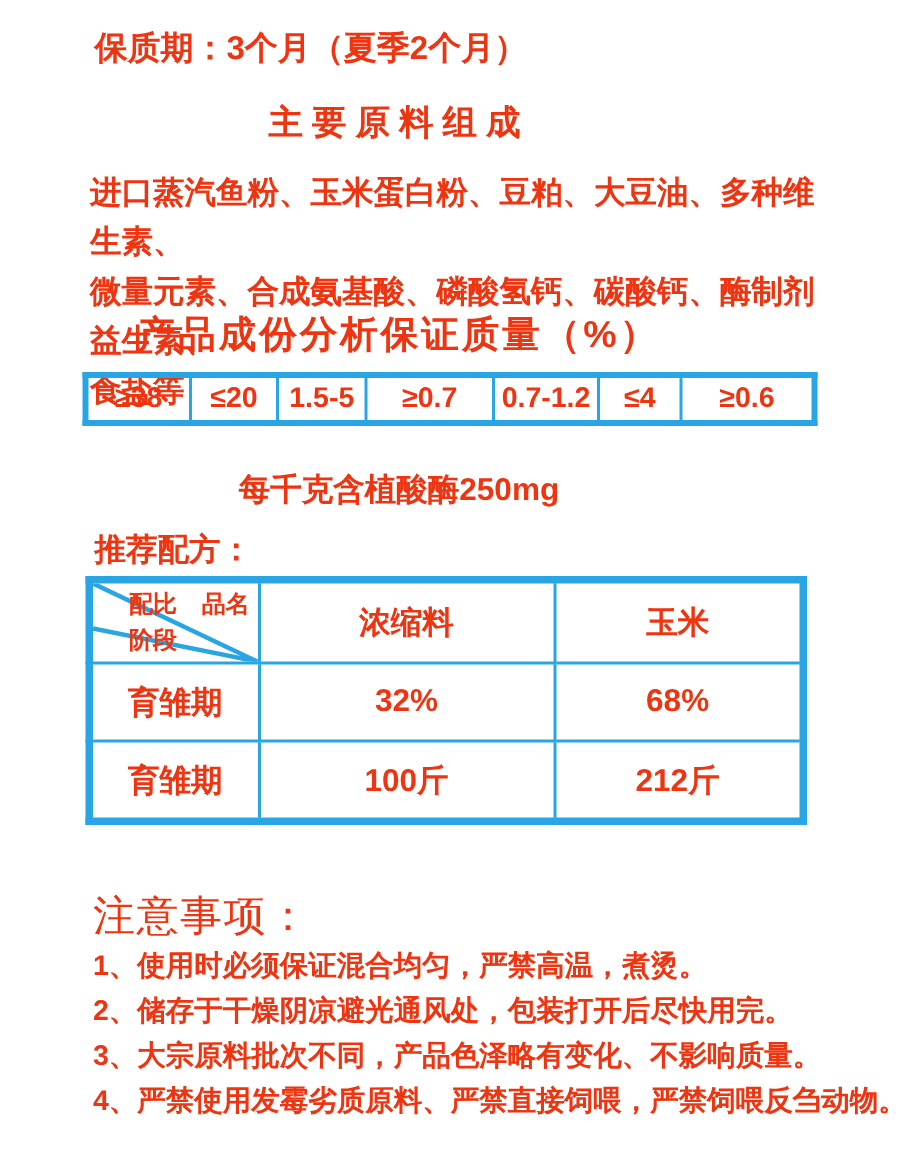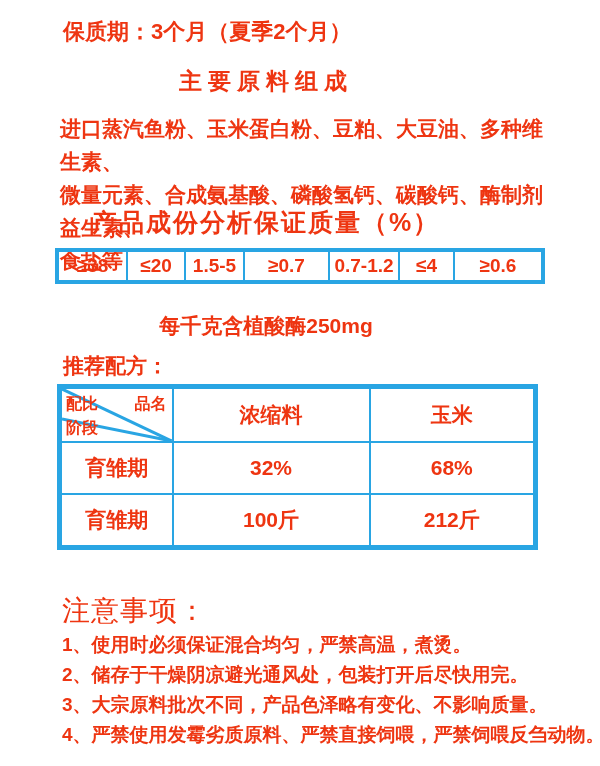--- a/index.html
+++ b/index.html
@@ -34,21 +34,21 @@
   .t2{left:57px;top:384px;}
   .t2 table{width:481px;border:5px solid #29a5e3;}
   .t2 td{border:2px solid #29a5e3;text-align:center;vertical-align:middle;padding:0;}
   .t2 .col-stage{width:113px;}
   .t2 .col-a{width:197px;}
   .t2 .col-b{width:166px;}
   .t2 .hrow td{height:52px;font-size:21px;font-weight:bold;}
   .t2 .drow td{height:50px;font-size:21px;font-weight:bold;}
   .corner-cell{position:relative;}
   .corner-cell svg{position:absolute;left:0;top:0;width:100%;height:100%;display:block;}
-  .corner-lbl{position:absolute;font-size:16px;font-weight:bold;line-height:1;}
+  .corner-lbl{position:absolute;font-size:16px;font-weight:bold;line-height:1;margin-left:20px;}
   .lbl-peibi{left:4px;top:7px;}
   .lbl-pinming{right:5px;top:7px;}
   .lbl-jieduan{left:4px;bottom:5px;}
 
   
   .notice-title{left:62px;top:592px;font-size:28px;font-weight:normal;letter-spacing:1px;}
   .notice-list{left:62px;top:630px;width:520px;font-size:19px;font-weight:bold;line-height:30px;}
   .notice-item{white-space:nowrap;}
 </style>
 </head>

